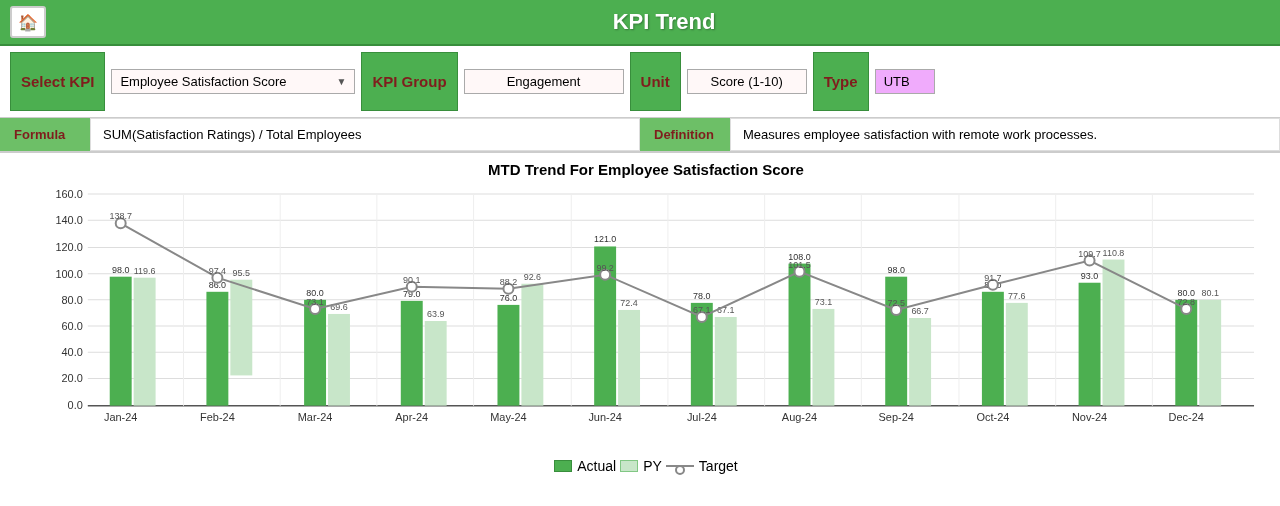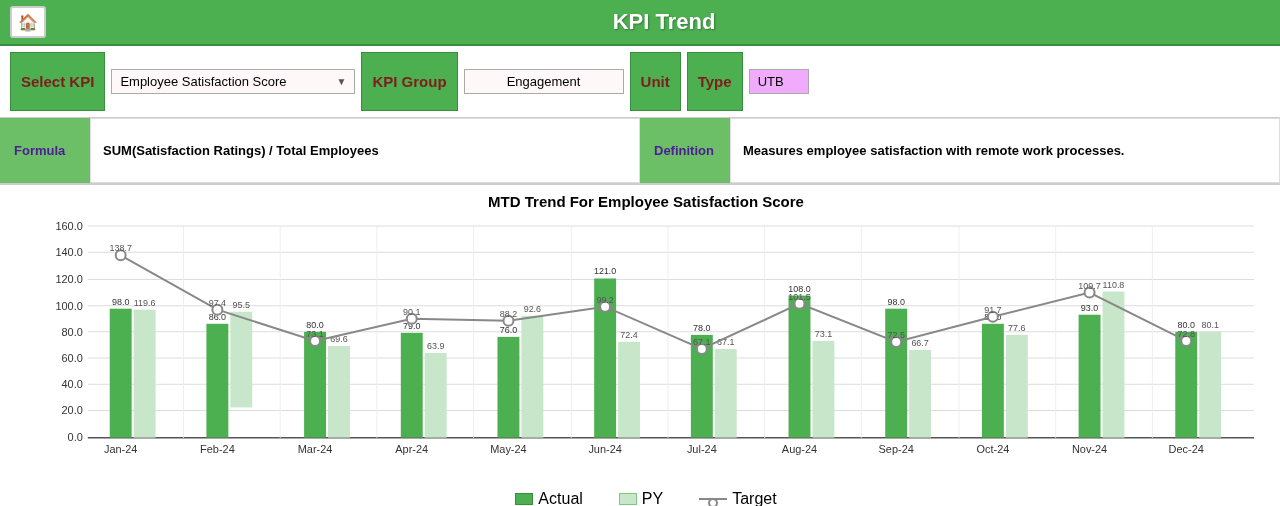--- a/index.html
+++ b/index.html
@@ -66,33 +66,33 @@
       border-bottom: 2px solid #ccc;
       background: #fff;
     }
     .info-left, .info-right {
       display: flex;
       align-items: stretch;
       flex: 1;
     }
     .info-label {
       background: #6DBF67;
-      color: #4c1d95;
+      color: #7f1d1d;
       font-weight: bold;
       font-size: 13px;
       padding: 8px 14px;
       display: flex; align-items: center;
       min-width: 90px;
     }
     .info-value {
-      padding: 24px 12px;
+      padding: 8px 12px;
       font-size: 13px;
       border: 1px solid #ddd;
       flex: 1;
-      display: flex; align-items: center; font-weight: bold;
+      display: flex; align-items: center;
     }
     .info-right .info-label { background: #6DBF67; }
 
     .chart-area {
       padding: 8px 16px 4px 28px;
       background: #fff;
     }
     .chart-title {
       text-align: center;
       font-size: 15px;
@@ -106,23 +106,23 @@
       height: 270px;
     }
     svg.chart-svg {
       width: 100%;
       height: 100%;
     }
 
     .legend {
       display: flex;
       justify-content: center;
-      gap: 36px;
+      gap: 4px;
       margin-top: 4px;
-      font-size: 16px;
+      font-size: 14px;
     }
     .legend-item {
       display: flex; align-items: center; gap: 5px;
     }
     .legend-box {
       width: 18px; height: 12px; border: 1px solid #555;
     }
     .legend-line {
       width: 28px; height: 2px; background: #888; position: relative; display: flex; align-items: center;
     }
@@ -142,20 +142,21 @@
 
 <div class="controls-bar">
   <span class="ctrl-label">Select KPI</span>
   <div class="ctrl-value kpi-select">
     <span>Employee Satisfaction Score</span>
     <span class="dropdown-arrow">▼</span>
   </div>
   <span class="ctrl-label">KPI Group</span>
   <div class="ctrl-value engagement">Engagement</div>
   <span class="ctrl-label">Unit</span>
+  <div class="ctrl-value unit-val">Score (1-10)</div>
   <span class="ctrl-label">Type</span>
   <div class="ctrl-value type-val">UTB</div>
 </div>
 
 <div class="info-bar">
   <div class="info-left">
     <div class="info-label">Formula</div>
     <div class="info-value">SUM(Satisfaction Ratings) / Total Employees</div>
   </div>
   <div class="info-right">

